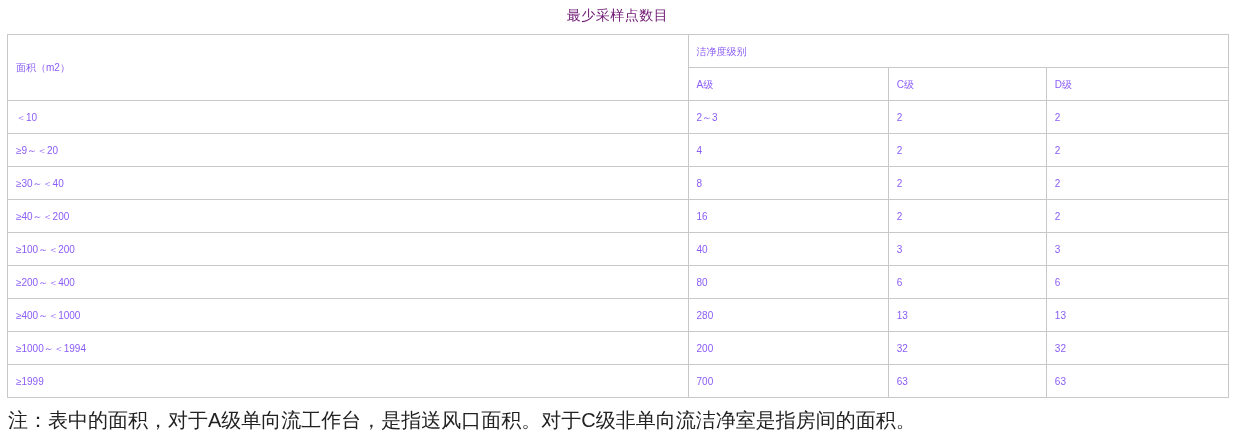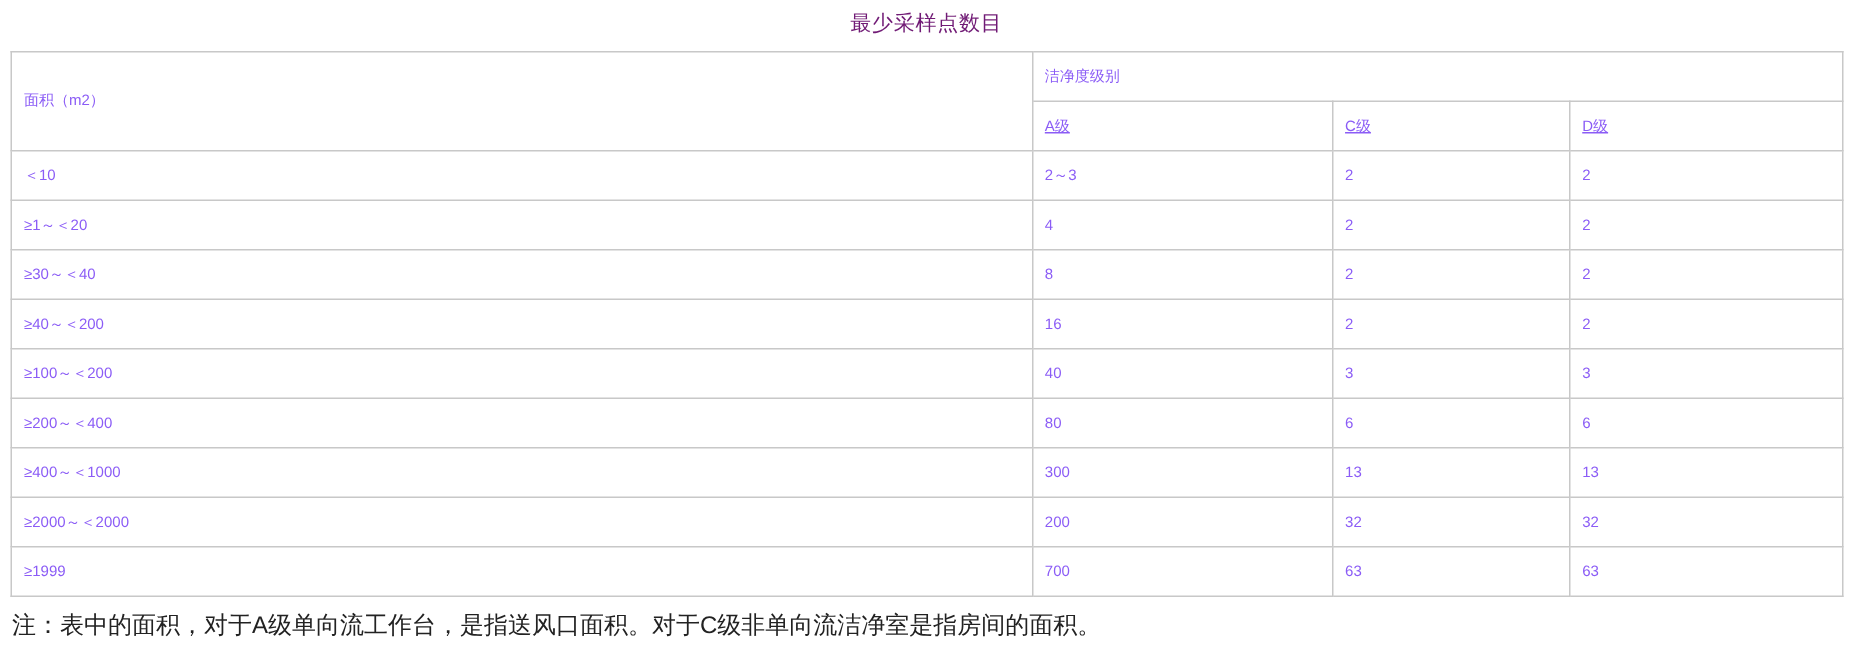--- a/index.html
+++ b/index.html
@@ -54,28 +54,27 @@
 
   .head-area {
     height: 66px;
     vertical-align: middle;
   }
   .head-group {
     height: 33px;
   }
   .head-sub {
     height: 33px;
-    text-decoration: underline;
   }
   .note-wrap {
     margin-left: 7px;
     width: 1222px;
     box-sizing: border-box;
     padding: 9px 1px 0 1px;
-    font-size: 16px;
+    font-size: 20px;
     color: #222222;
   }
 </style>
 </head>
 <body>
 
 <div class="page">
 
   <div class="doc-title">最少采样点数目</div>
 
@@ -97,21 +96,21 @@
         <td class="head-sub">D级</td>
       </tr>
 
       <tr>
         <td>＜10</td>
         <td>2～3</td>
         <td>2</td>
         <td>2</td>
       </tr>
       <tr>
-        <td>≥1～＜20</td>
+        <td>≥9～＜20</td>
         <td>4</td>
         <td>2</td>
         <td>2</td>
       </tr>
       <tr>
         <td>≥30～＜40</td>
         <td>8</td>
         <td>2</td>
         <td>2</td>
       </tr>
@@ -128,26 +127,26 @@
         <td>3</td>
       </tr>
       <tr>
         <td>≥200～＜400</td>
         <td>80</td>
         <td>6</td>
         <td>6</td>
       </tr>
       <tr>
         <td>≥400～＜1000</td>
-        <td>300</td>
+        <td>280</td>
         <td>13</td>
         <td>13</td>
       </tr>
       <tr>
-        <td>≥2000～＜2000</td>
+        <td>≥1000～＜1994</td>
         <td>200</td>
         <td>32</td>
         <td>32</td>
       </tr>
       <tr>
         <td>≥1999</td>
         <td>700</td>
         <td>63</td>
         <td>63</td>
       </tr>

